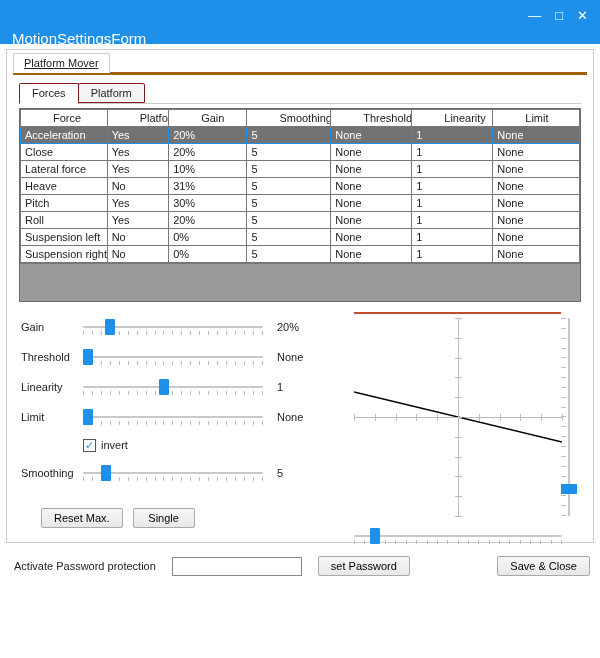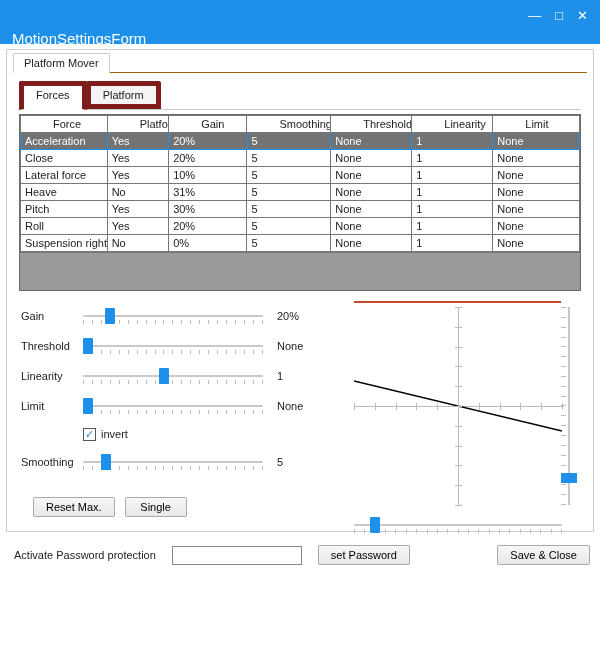--- a/index.html
+++ b/index.html
@@ -5,25 +5,25 @@
   * { box-sizing: border-box; }
   html, body { margin:0; padding:0; }
   body { font-family: "Segoe UI", Tahoma, Arial, sans-serif; font-size:11px; color:#222; background:#fff; width:600px; }
   
   .titlebar { background:#1e90ea; color:#fff; height:44px; display:flex; align-items:center; justify-content:space-between; padding:0 10px 0 12px; }
   .titlebar .title { font-size:15px;margin-top:32px; }
   .winbtns { display:flex; gap:14px; font-size:13px; padding-right:2px; align-items:flex-start; margin-top:-14px;}
   .winbtn { cursor:pointer; line-height:1; }
   
   .outer { border:1px solid #ccc; margin:5px 6px; padding:3px 6px 8px 6px; }
-  .outer-tabs { display:flex; border-bottom:1px solid #a16207; }
+  .outer-tabs { display:flex; border-bottom:3px solid #a16207;text-decoration:underline; }
   .outer-tab { padding:3px 10px; border:1px solid #ccc; border-bottom:1px solid #fff; background:#fff; margin-bottom:-1px; border-radius:2px 2px 0 0; font-size:11px;}
   .inner { padding:8px 6px 6px 6px; }
   .inner-tabs { display:flex; border-bottom:1px solid #ccc; }
-  .inner-tab { padding:3px 12px; border:5px solid #7f1d1d; background:#f4f4f4; margin-right:-1px; border-radius:2px 2px 0 0; font-size:11px; cursor:pointer;}
+  .inner-tab { padding:3px 12px; border:1px solid #7f1d1d; background:#f4f4f4; margin-right:-1px; border-radius:2px 2px 0 0; font-size:11px; cursor:pointer;}
   .inner-tab.active { background:#fff; border-bottom:1px solid #fff; margin-bottom:-1px;}
   
   .tablewrap { border:1px solid #6b6b6b; margin-top:4px; }
   table { width:100%; border-collapse:collapse; table-layout:fixed; }
   th, td { border:1px solid #777; padding:2px 4px; font-size:11px; text-align:left; height:17px; overflow:hidden; white-space:nowrap;}
   th { background:#fff; font-weight:normal;padding-left:32px; }
   .col-force{width:15.5%}.col-inv{width:11%}.col-gain{width:14%}.col-smooth{width:15%}.col-thr{width:14.5%}.col-lin{width:14.5%}.col-limit{width:15.5%}
   tr.selected td { background:#737373; color:#fff; border-color:#1e90ea; }
   .tablepad { background:#9a9a9a; height:38px; border-top:1px solid #777;}
   
@@ -32,21 +32,21 @@
   .srow { display:flex; align-items:center; height:30px; }
   .srow .lbl { width:62px; font-size:11px;}
   .slider { position:relative; width:180px; height:20px; margin-right:14px;}
   .strack { position:absolute; left:0; right:0; top:9px; height:2px; background:#c8c8c8; border-radius:1px;}
   .sticks { position:absolute; left:0; right:0; top:14px; height:4px; display:flex; justify-content:space-between;}
   .sticks span{ width:1px; height:4px; background:#bdbdbd;}
   .sthumb { position:absolute; top:2px; width:10px; height:16px; background:#1e90ea; border-radius:1px; transform:translateX(-50%);}
   .sval { width:50px; font-size:11px;}
   .invertrow { display:flex; align-items:center; height:26px; margin-left:62px;}
   .chk { width:13px; height:13px; border:1px solid #555; display:inline-flex; align-items:center; justify-content:center; margin-right:5px; font-size:11px; color:#1e90ea; background:#fff;}
-  .btnrow { margin-top:20px; display:flex; gap:10px; margin-left:12px;}
+  .btnrow { margin-top:20px; display:flex; gap:10px; margin-left:20px;}
   button.win { background:linear-gradient(#f7f7f7,#e8e8e8); border:1px solid #a9a9a9; padding:3px 12px; font-size:11px; font-family:inherit; border-radius:2px; cursor:pointer; min-width:62px;}
   
   .grapharea { width:45%; position:relative; }
   .redbar { position:absolute; left:26px; right:20px; top:0; height:2px; background:#c24a2d;}
   .plot { position:absolute; left:26px; top:6px; width:208px; height:198px; }
   .axisV { position:absolute; left:104px; top:0; bottom:0; width:1px; background:#bbb;}
   .axisVt{ position:absolute; left:101px; width:7px; height:1px; background:#bbb;}
   .axisH { position:absolute; top:99px; left:0; right:0; height:1px; background:#bbb;}
   .axisHt{ position:absolute; top:96px; width:1px; height:7px; background:#bbb;}
   .curve { position:absolute; left:0; top:0; width:208px; height:198px;}
@@ -149,20 +149,29 @@
               <td>30%</td>
               <td>5</td>
               <td>None</td>
               <td>1</td>
               <td>None</td>
             </tr>
             <tr>
               <td>Roll</td>
               <td>Yes</td>
               <td>20%</td>
+              <td>5</td>
+              <td>None</td>
+              <td>1</td>
+              <td>None</td>
+            </tr>
+            <tr>
+              <td>Suspension left</td>
+              <td>No</td>
+              <td>0%</td>
               <td>5</td>
               <td>None</td>
               <td>1</td>
               <td>None</td>
             </tr>
             <tr>
               <td>Suspension right</td>
               <td>No</td>
               <td>0%</td>
               <td>5</td>

